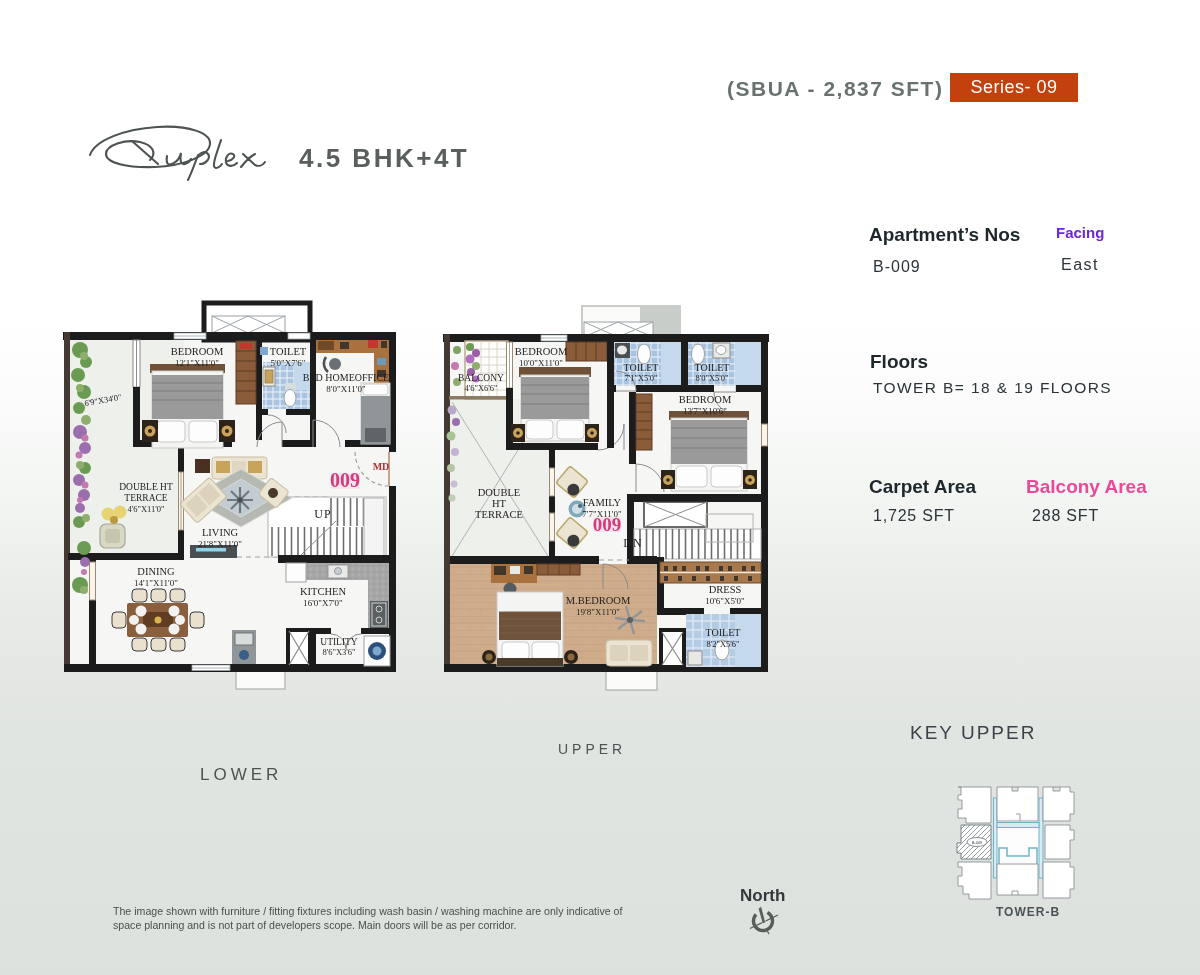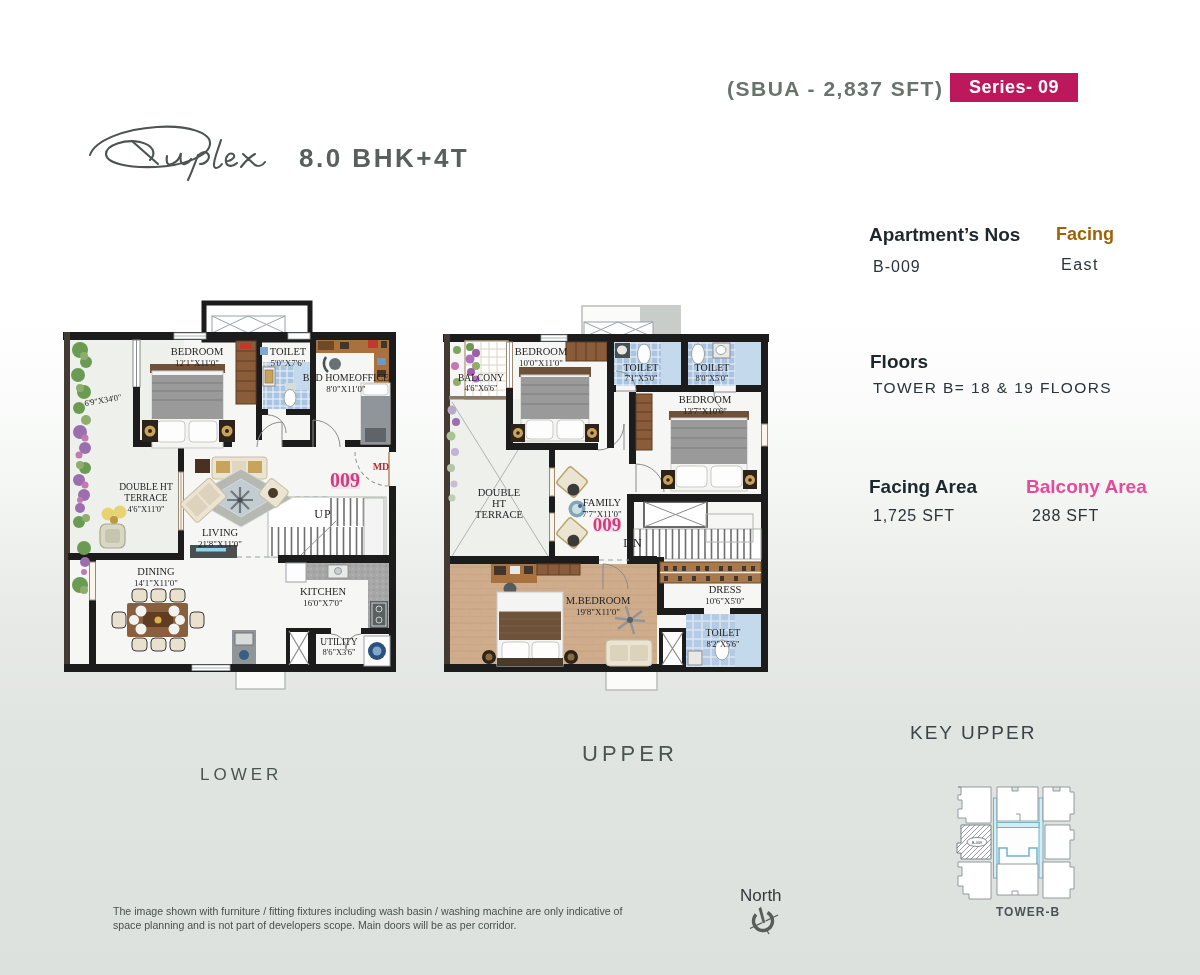--- a/index.html
+++ b/index.html
@@ -6,65 +6,65 @@
   body{width:1200px;height:975px;overflow:hidden;position:relative;
     font-family:"Liberation Sans",sans-serif;
     background:linear-gradient(180deg,#ffffff 0%,#ffffff 33%,#f5f7f5 49%,#e8ebe8 62%,#e1e5e2 75%,#dde1de 100%);}
   .abs{position:absolute;}
 </style>
 </head>
 <body>
 
 <div class="abs" style="left:727px;top:77px;font-size:21px;letter-spacing:1.5px;color:#68736e;font-weight:bold;text-align:right;">(SBUA - 2,837 SFT)</div>
 
-<div class="abs" style="left:950px;top:73px;width:128px;height:29px;background:#be185d;color:#ffffff;font-size:18px;text-align:center;line-height:29px;letter-spacing:0.5px;font-weight:bold;">Series- 09</div>
+<div class="abs" style="left:950px;top:73px;width:128px;height:29px;background:#c2410c;color:#ffffff;font-size:18px;text-align:center;line-height:29px;letter-spacing:0.5px;">Series- 09</div>
 
 <svg class="abs" style="left:85px;top:118px;" width="210" height="72" viewBox="0 0 210 72">
   <g fill="none" stroke="#4c5350" stroke-width="2.1" stroke-linecap="round">
     <path d="M 5 37 C 10 22, 40 11, 72 9 C 104 7, 126 15, 125 26 C 124 38, 98 48, 70 49 C 42 50, 21 45, 21 36 C 21 27, 40 21, 55 24 C 68 27, 72 35, 65 42"></path>
     <path d="M 47 23 L 73 46"></path>
     <path d="M 82 38 C 81 44, 82 48, 87 46 C 92 44, 95 39, 96 35 C 95 41, 95 47, 100 46 C 103 45, 105 43, 106 41"></path>
     <path d="M 113 37 C 109 48, 106 56, 103 62 M 112 40 C 114 35, 120 32, 123 36 C 126 40, 121 46, 115 46"></path>
     <path d="M 136 22 C 133 32, 128 43, 129 48 C 130 52, 135 49, 137 46"></path>
     <path d="M 143 43 C 148 42, 151 38, 148 36 C 144 34, 140 39, 141 44 C 142 49, 148 49, 152 45"></path>
     <path d="M 158 36 L 170 47 M 170 36 C 164 39, 160 44, 156 49 M 170 47 C 174 49, 178 47, 180 44"></path>
   </g>
 </svg>
 
-<div class="abs" style="left:299px;top:143px;font-size:26px;letter-spacing:2.5px;color:#595f5c;font-weight:bold;">8.0 BHK+4T</div>
+<div class="abs" style="left:299px;top:143px;font-size:26px;letter-spacing:2.5px;color:#595f5c;font-weight:bold;">4.5 BHK+4T</div>
 
 <div class="abs" style="left:869px;top:224px;font-size:19px;font-weight:bold;color:#1d272c;">Apartment’s Nos</div>
 
-<div class="abs" style="left:1056px;top:224px;font-size:18px;font-weight:bold;color:#a16207;">Facing</div>
+<div class="abs" style="left:1056px;top:224px;font-size:15px;font-weight:bold;color:#6d28d9;">Facing</div>
 
 <div class="abs" style="left:873px;top:258px;font-size:16px;letter-spacing:1px;color:#2a3439;">B-009</div>
 
 <div class="abs" style="left:1061px;top:256px;font-size:16px;letter-spacing:1.5px;color:#2a3439;">East</div>
 
 <div class="abs" style="left:870px;top:351px;font-size:19px;font-weight:bold;color:#1d272c;">Floors</div>
 
 <div class="abs" style="left:873px;top:379px;font-size:15.5px;letter-spacing:1.4px;color:#2a3439;text-align:right;">TOWER B= 18 &amp; 19 FLOORS</div>
 
-<div class="abs" style="left:869px;top:476px;font-size:19px;font-weight:bold;color:#1d272c;">Facing Area</div>
+<div class="abs" style="left:869px;top:476px;font-size:19px;font-weight:bold;color:#1d272c;">Carpet Area</div>
 
 <div class="abs" style="left:1026px;top:476px;font-size:19px;font-weight:bold;color:#ec4899;">Balcony Area</div>
 
 <div class="abs" style="left:873px;top:507px;font-size:16px;letter-spacing:0.8px;color:#2a3439;">1,725 SFT</div>
 
 <div class="abs" style="left:1032px;top:507px;font-size:16px;letter-spacing:0.8px;color:#2a3439;">288 SFT</div>
 
 <div class="abs" style="left:200px;top:741px;font-size:17px;letter-spacing:4px;color:#4a5552;margin-top:24px;">LOWER</div>
 
-<div class="abs" style="left:582px;top:741px;font-size:22px;letter-spacing:4px;color:#4a5552;">UPPER</div>
+<div class="abs" style="left:558px;top:741px;font-size:14px;letter-spacing:4px;color:#4a5552;">UPPER</div>
 
 <div class="abs" style="left:910px;top:722px;font-size:19px;letter-spacing:2px;color:#3a4448;">KEY UPPER</div>
 
 <div class="abs" style="left:996px;top:905px;font-size:12px;letter-spacing:1px;color:#4a5458;font-weight:bold;">TOWER-B</div>
 
-<div class="abs" style="left:740px;top:886px;font-size:17px;font-weight:normal;color:#33383b;">North</div>
+<div class="abs" style="left:740px;top:886px;font-size:17px;font-weight:bold;color:#33383b;">North</div>
 
 <div class="abs" style="left:113px;top:904px;font-size:10.6px;line-height:14px;color:#47514b;">The image shown with furniture / fitting fixtures including wash basin / washing machine are only indicative of<br>space planning and is not part of developers scope. Main doors will be as per corridor.</div>
 
 <svg class="abs" style="left:0;top:0;" width="1200" height="975" viewBox="0 0 1200 975">
 <defs>
   <pattern id="tile" width="7" height="7" patternUnits="userSpaceOnUse">
     <rect width="7" height="7" fill="#a9c4e0"></rect>
     <rect width="7" height="7" fill="none" stroke="#e8eef6" stroke-width="1.2"></rect>
   </pattern>
   <pattern id="tile2" width="9" height="9" patternUnits="userSpaceOnUse">

